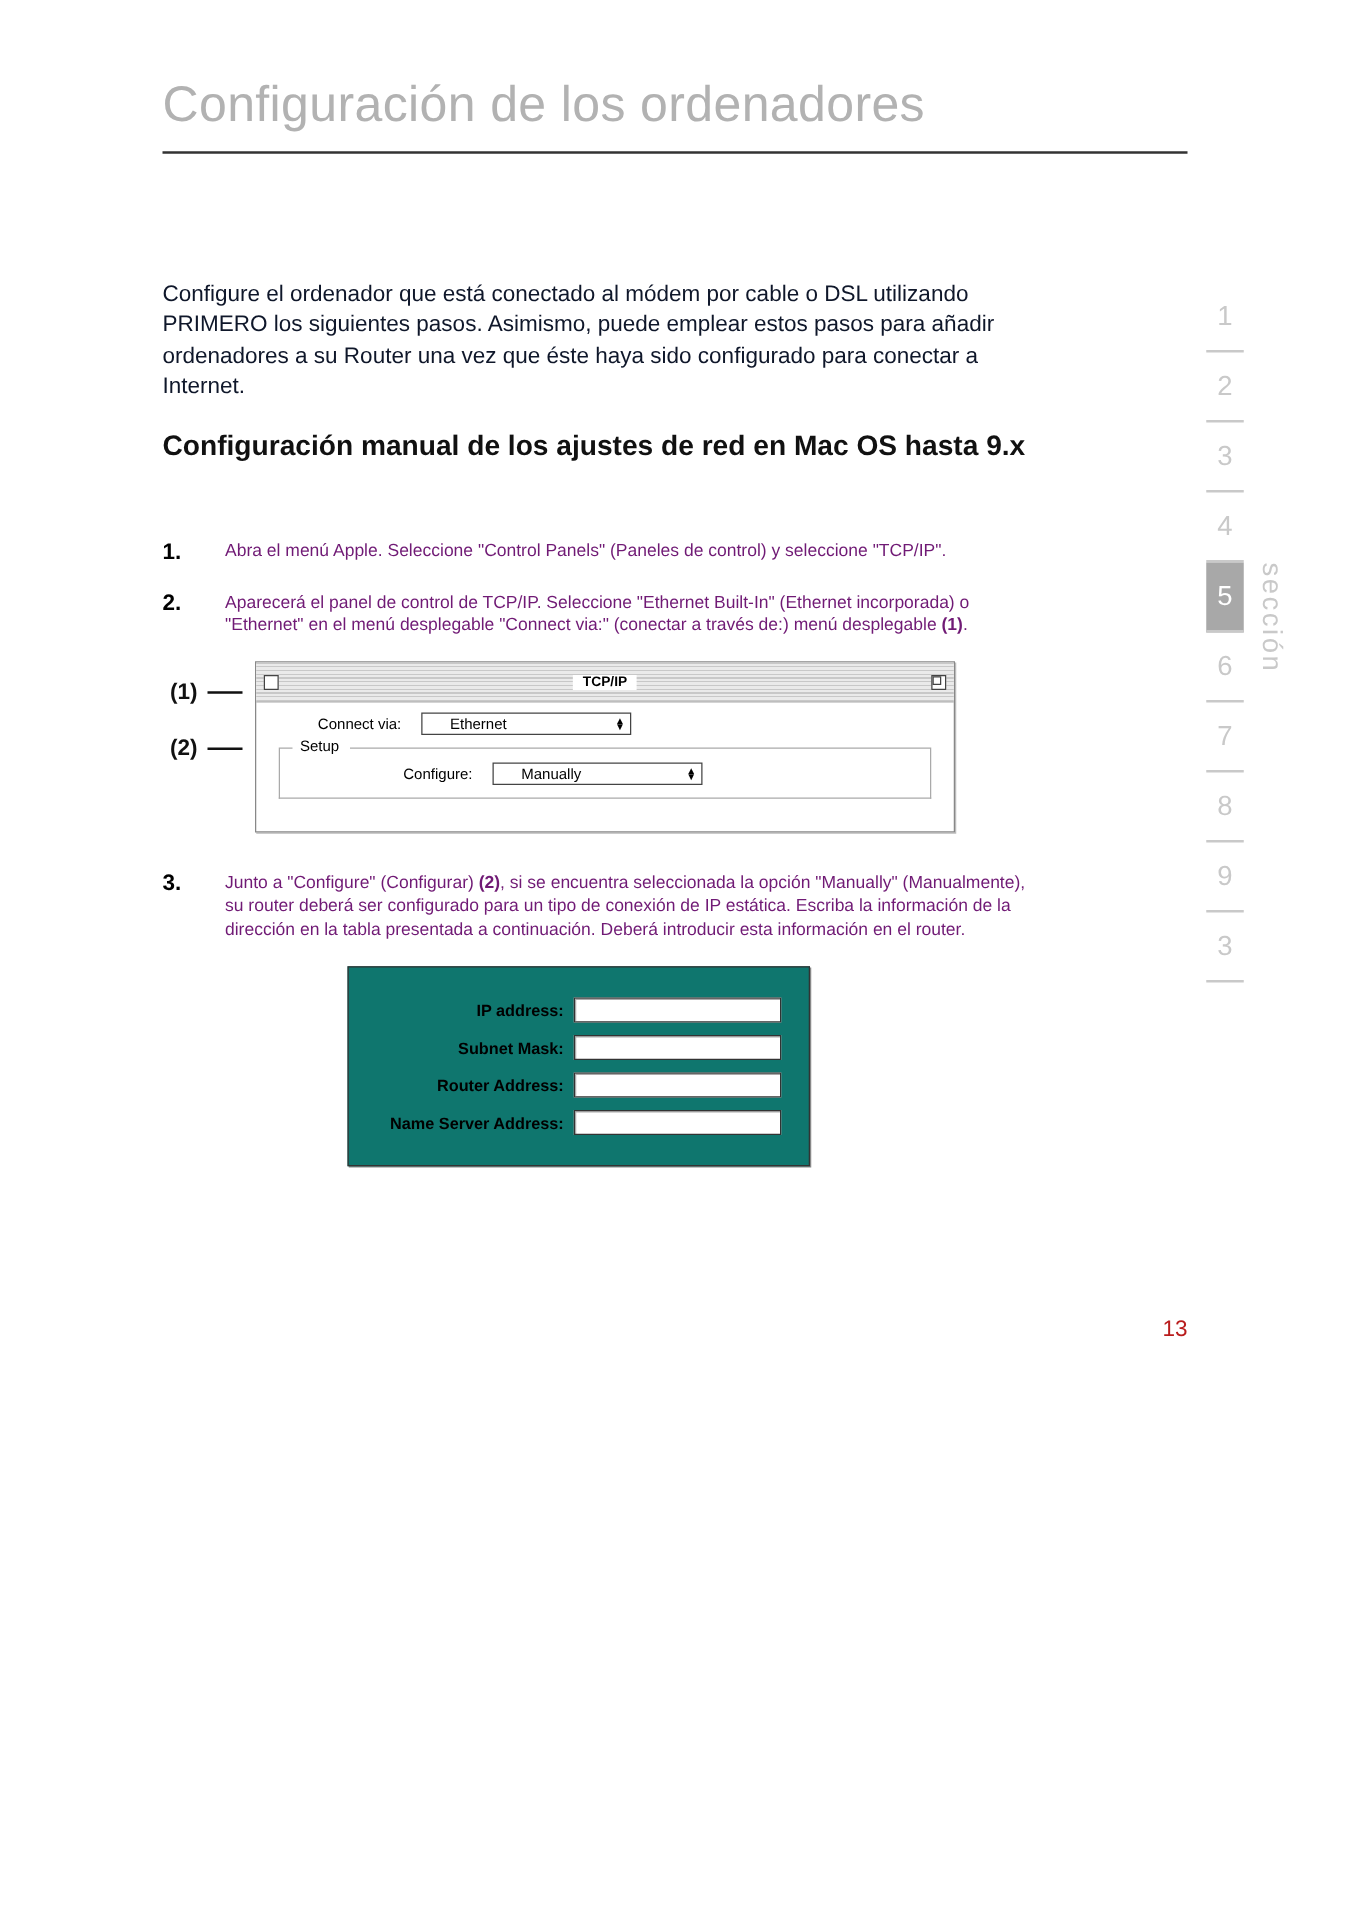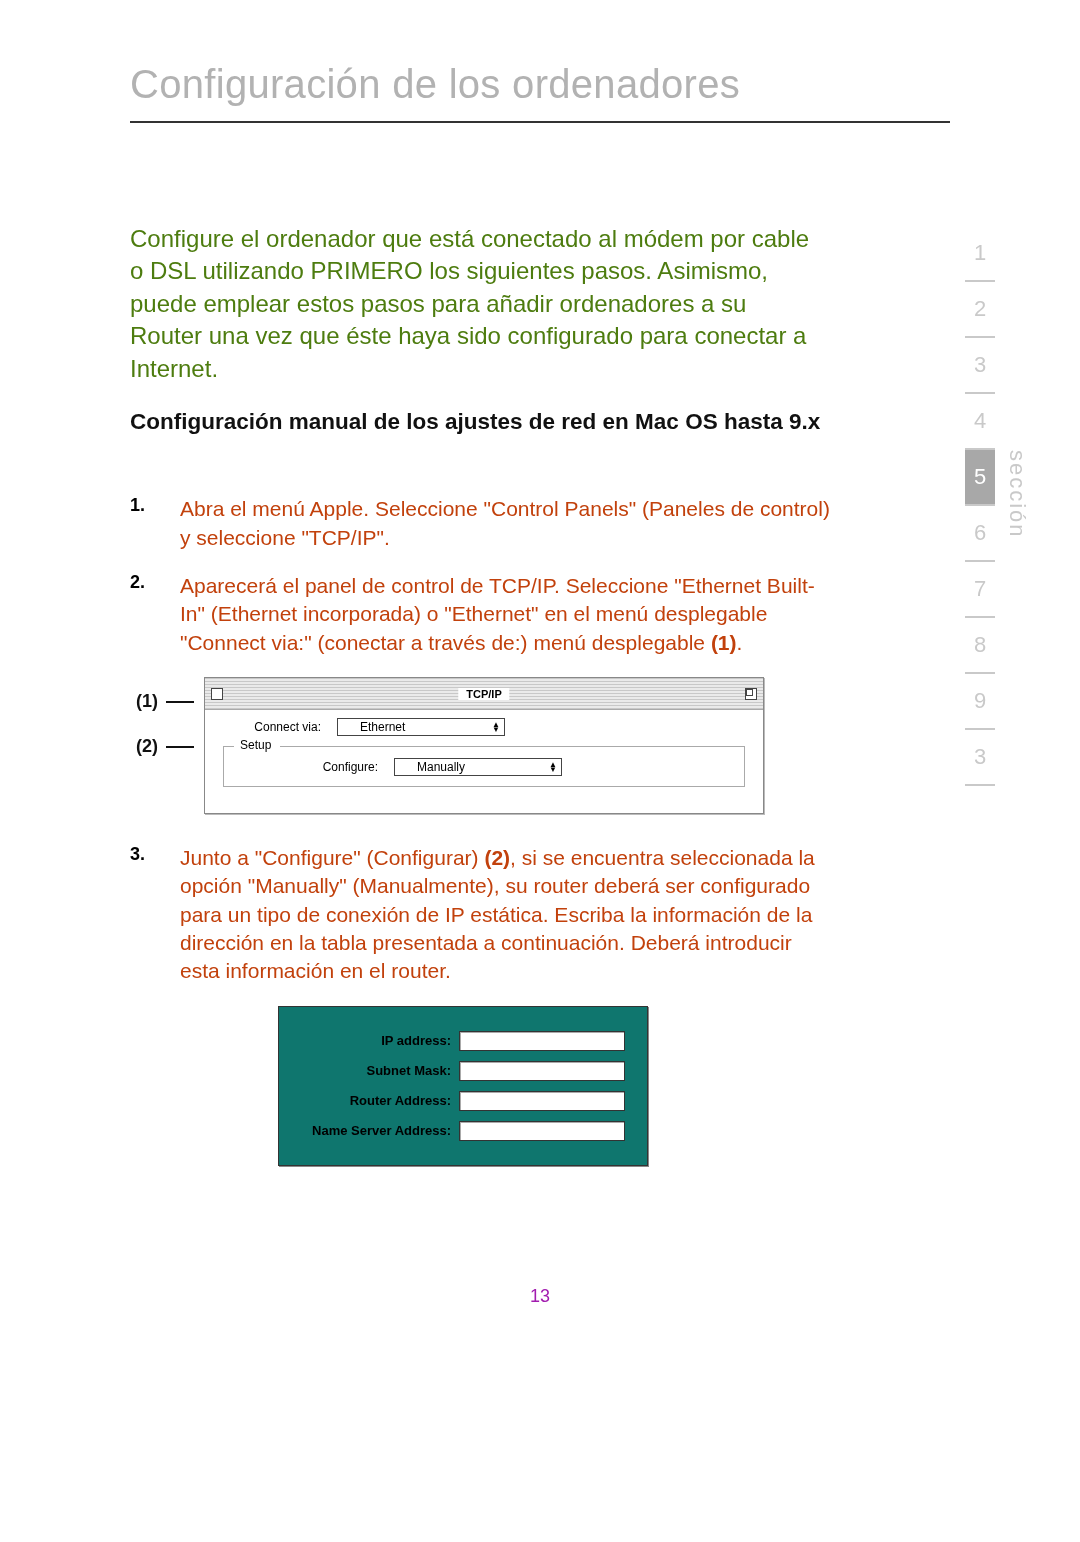--- a/index.html
+++ b/index.html
@@ -18,23 +18,23 @@
 .page-title {
   color: #b2b2b2;
   font-size: 40px;
   font-weight: 400;
   letter-spacing: 0.3px;
   padding: 22px 0 14px;
   border-bottom: 2px solid #333;
   margin-bottom: 100px;
 }
 .intro {
-  font-size: 24px;
+  font-size: 18px;
   line-height: 1.35;
-  color: #4d7c0f;
+  color: #0f172a;
   margin-bottom: 22px;
   max-width: 680px;
 }
 .subheading {
   font-weight: 700;
   font-size: 22.5px;
   line-height: 1.35;
   color: #111;
   margin-bottom: 58px;
   max-width: 700px;
@@ -56,23 +56,23 @@
   margin-bottom: 20px;
   max-width: 700px;
 }
 .step-num {
   font-weight: 700;
   font-size: 18px;
   flex-shrink: 0;
   min-width: 22px;
 }
 .step-body {
-  font-size: 21px;
+  font-size: 14px;
   line-height: 1.35;
-  color: #c2410c;
+  color: #701a75;
 }
 
 .tcpip-figure {
   display: flex;
   align-items: flex-start;
   gap: 10px;
   margin: 14px 0 30px 6px;
 }
 .callouts {
   margin-top: 14px;
@@ -230,24 +230,24 @@
   position: absolute;
   right: 10px;
   top: 410px;
   writing-mode: sideways-right;
   -webkit-writing-mode: vertical-rl;
   color: #c9c9c9;
   font-size: 22px;
   letter-spacing: 2px;
 }
 .page-num {
-  text-align: center;
+  text-align: right;
   margin-top: 120px;
   font-size: 18px;
-  color: #a21caf;
+  color: #b91c1c;
 }
 </style>
 </head>
 <body>
 
 <div class="page">
   <h1 class="page-title">Configuración de los ordenadores</h1>
 
   <p class="intro">Configure el ordenador que está conectado al módem por cable o DSL utilizando PRIMERO los siguientes pasos. Asimismo, puede emplear estos pasos para añadir ordenadores a su Router una vez que éste haya sido configurado para conectar a Internet.</p>
 

